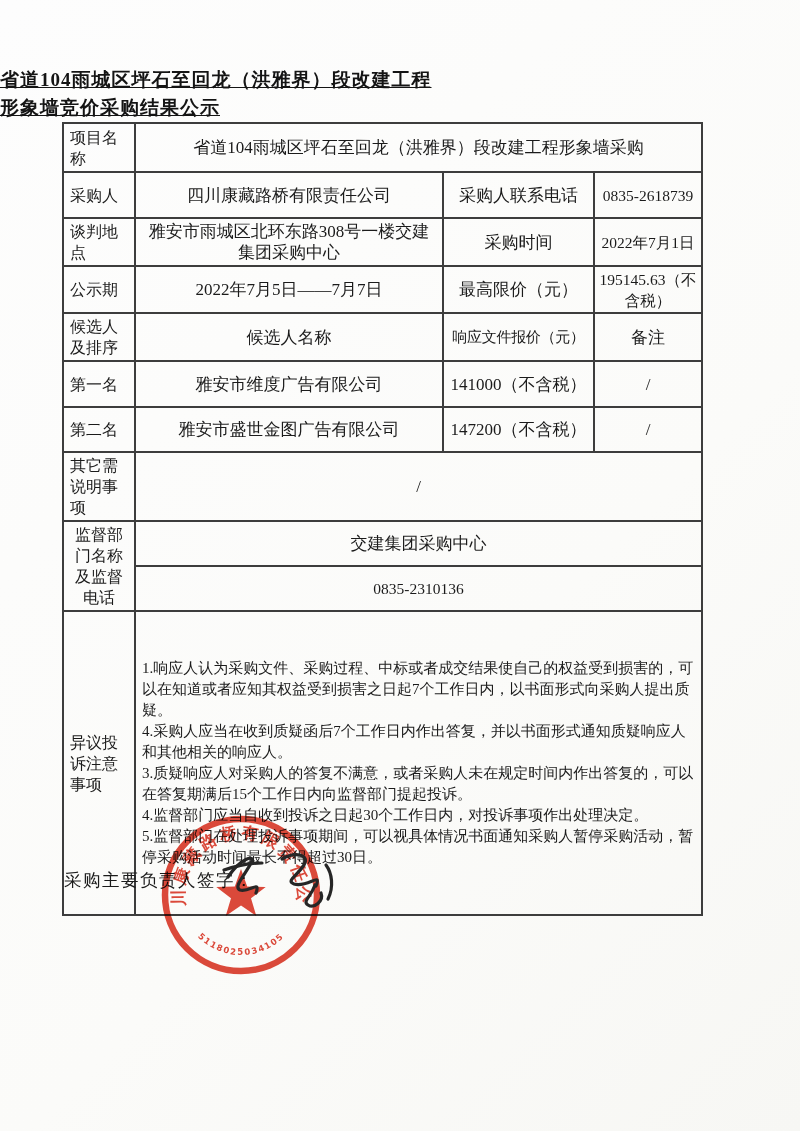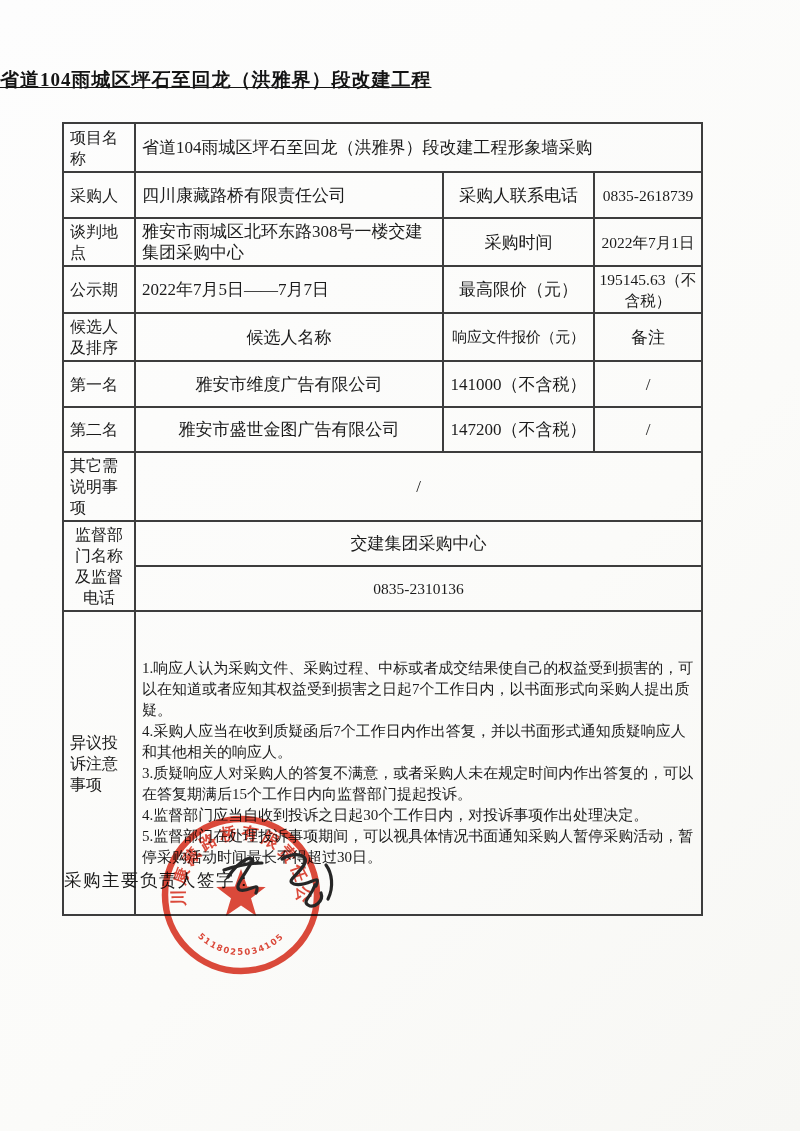--- a/index.html
+++ b/index.html
@@ -26,21 +26,21 @@
   table.main td{
     border:2px solid #3d3d3d;
     vertical-align:middle;
     padding:2px 6px;
     line-height:21px;
     overflow:hidden;
   }
   td.lbl{font-size:16px;padding:1px 2px 1px 4px;text-align:left;}
   td.lblc{font-size:16px;padding:1px 2px;text-align:center;border-radius:18px;}
   .c{text-align:center;}
-  .l{text-align:left;}
+  .l{text-align:center;}
   .num{font-size:15.5px;letter-spacing:0;padding:1px 2px !important;text-align:center;margin-top:28px;}
   .tight{font-size:15px;letter-spacing:-0.3px;margin-top:44px;}
   tr.r1 td{height:43px;}
   tr.r2 td{height:40px;}
   tr.r3 td{height:39px;}
   tr.r4 td{height:41px;}
   tr.r5 td{height:40px;}
   tr.r6 td{height:40px;}
   tr.r7 td{height:39px;}
   tr.r8 td{height:38px;}
@@ -61,20 +61,21 @@
     position:absolute;left:218px;top:843px;width:135px;height:78px;z-index:5;
   }
 </style>
 </head>
 <body>
 
 <div class="page">
 
   <div class="doc-title">
     <div>省道104雨城区坪石至回龙（洪雅界）段改建工程</div>
+    <div>形象墙竞价采购结果公示</div>
   </div>
 
   <table class="main">
     <colgroup>
       <col style="width:72px">
         <col style="width:308px">
         <col style="width:151px">
         <col style="width:108px">
     </colgroup>
     <tbody>

